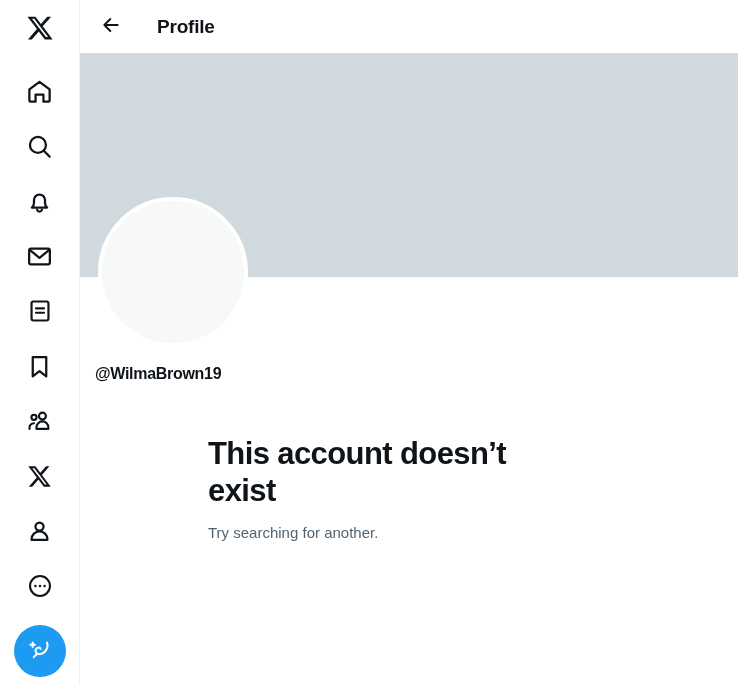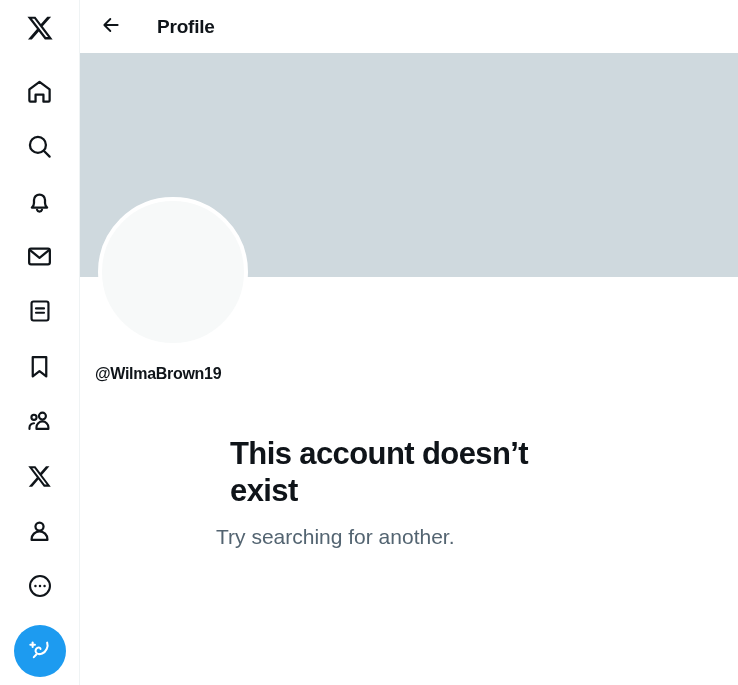--- a/index.html
+++ b/index.html
@@ -144,28 +144,26 @@
     top: 436px;
     width: 400px;
   }
   .empty-title {
     font-size: 31px;
     font-weight: bold;
     line-height: 1.18;
     color: #0f1419;
     letter-spacing: -0.6px;
     max-width: 360px;
-    margin-left: 22px;
   }
   .empty-sub {
     margin-top: 14px;
-    font-size: 21px;
+    font-size: 15px;
     color: #536471;
     line-height: 1.3;
-    margin-left: 8px;
   }
 </style>
 </head>
 <body>
 
 <div id="app">
 
   <nav class="sidebar">
 
     <div class="nav-item brand-logo" title="X">

